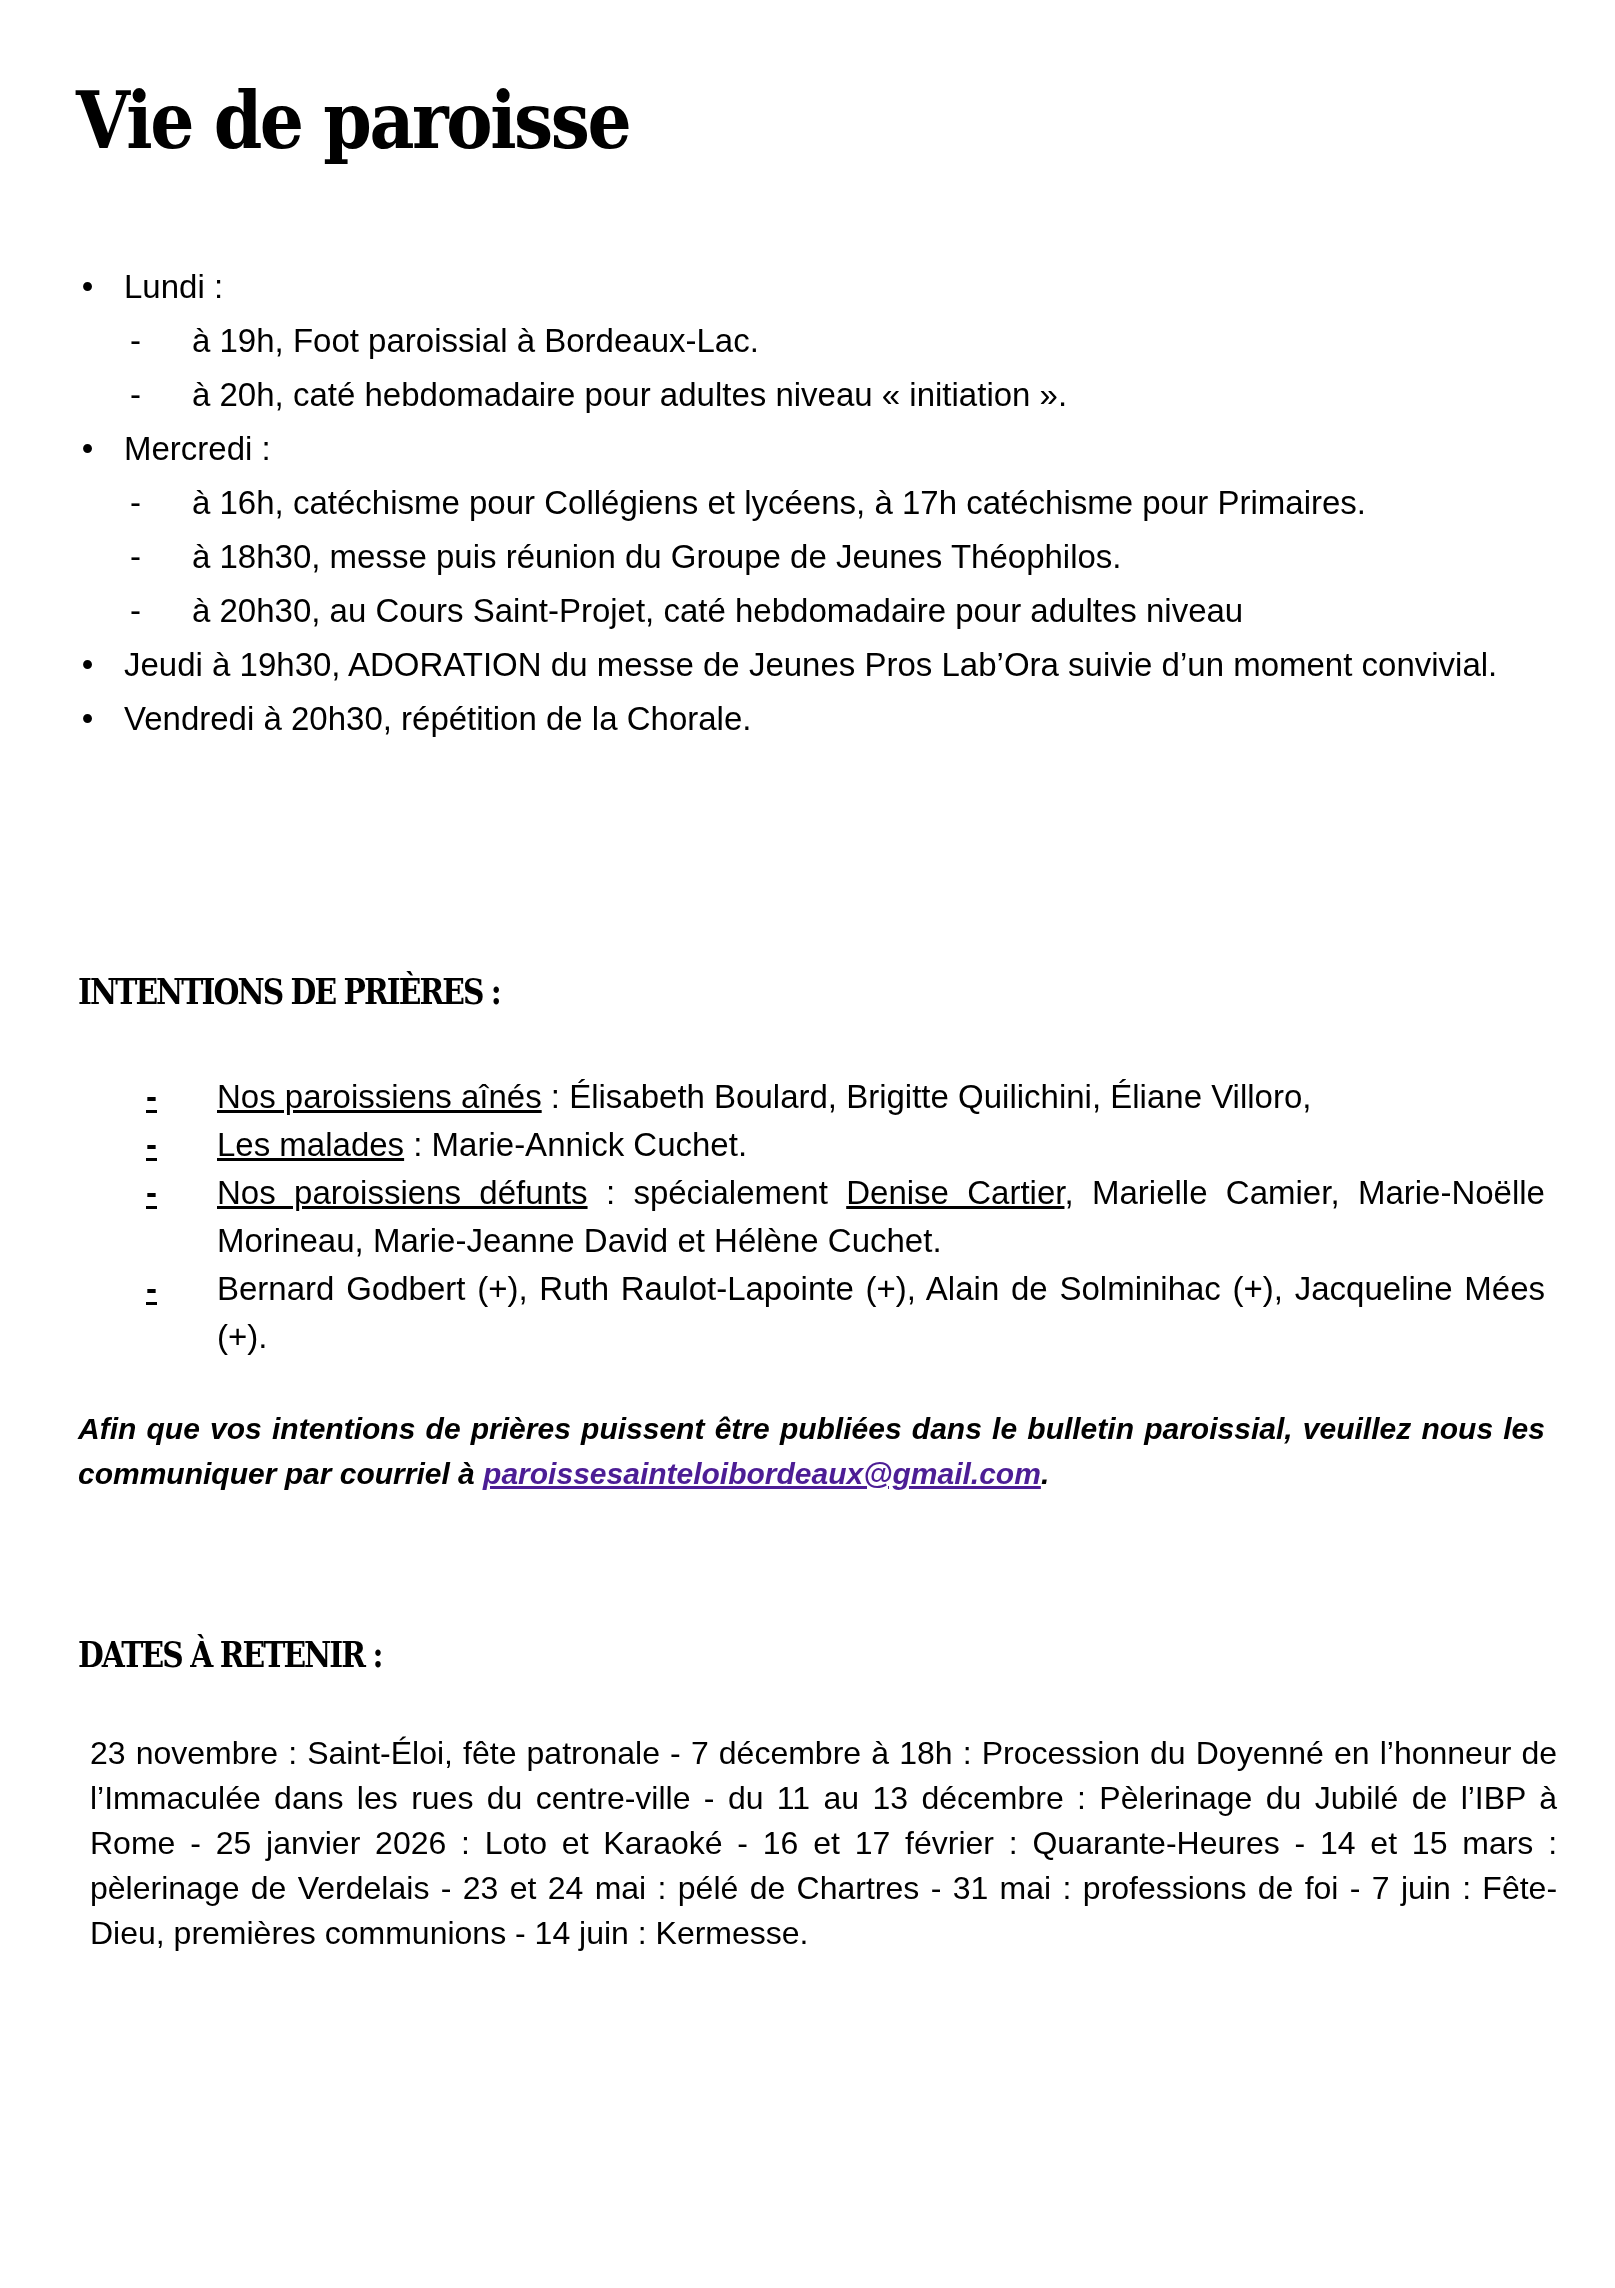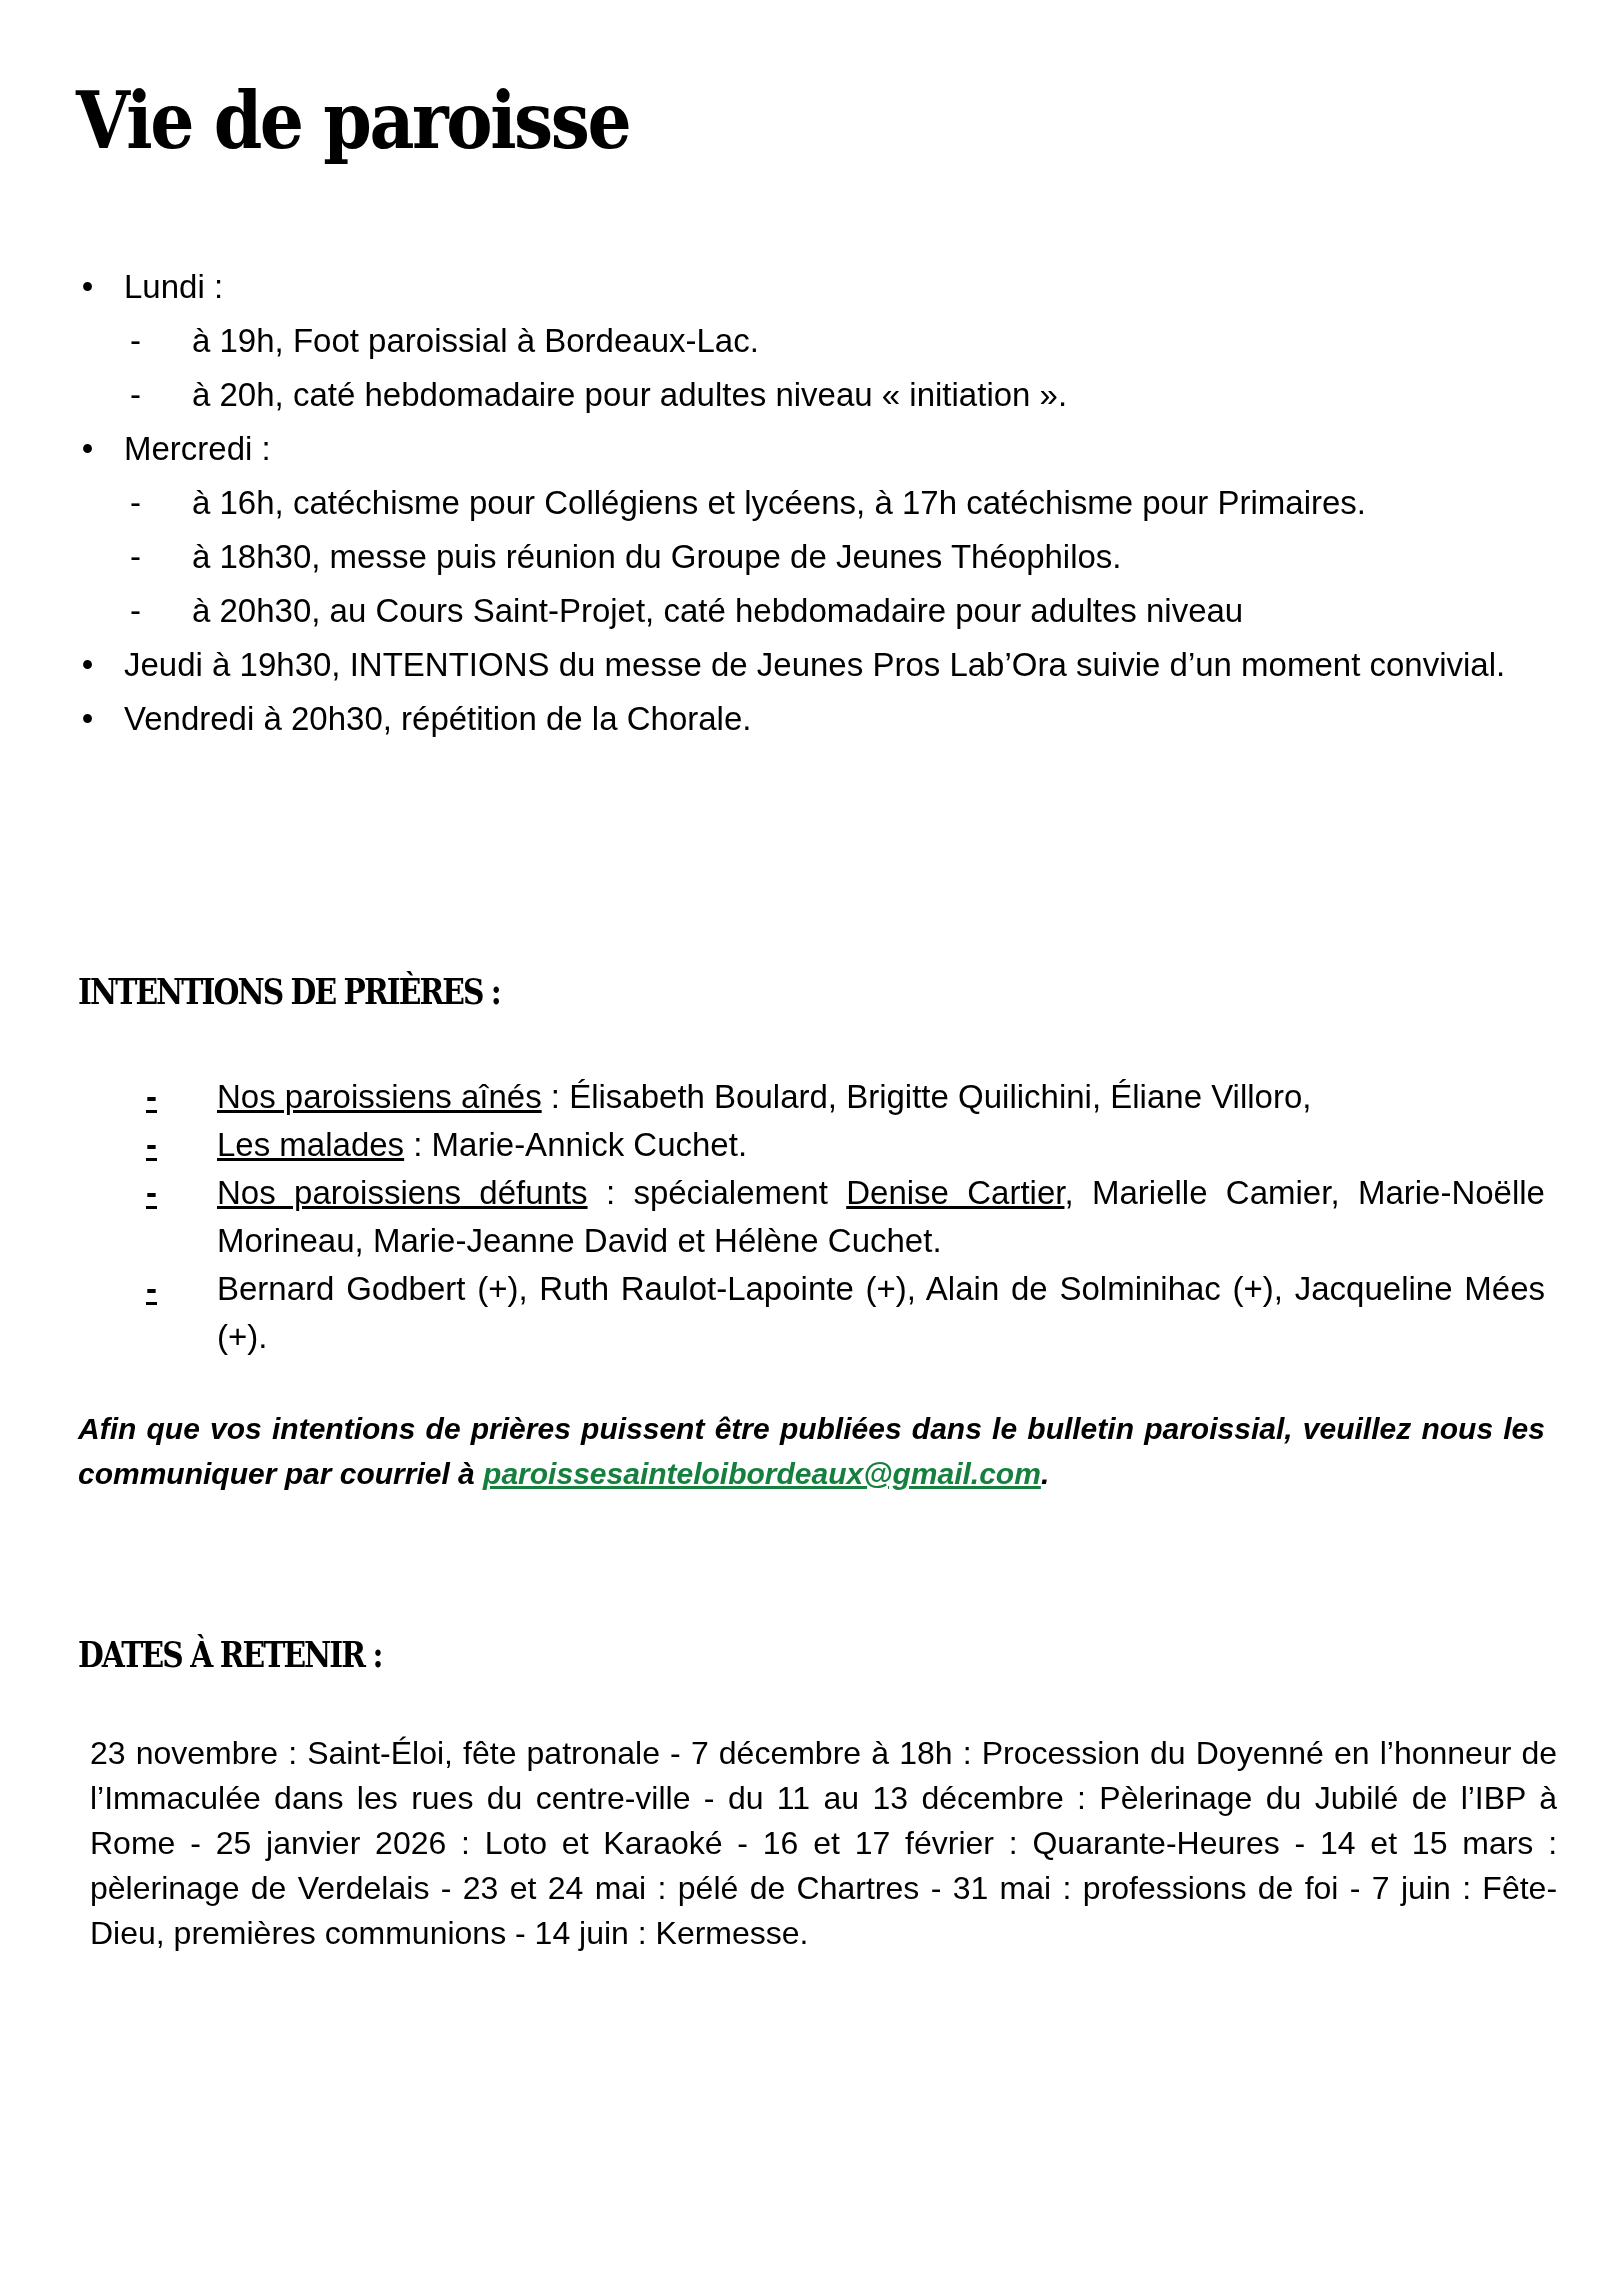--- a/index.html
+++ b/index.html
@@ -30,21 +30,21 @@
   }
   .intentions { position: absolute; left: 78px; top: 1073px; width: 1467px; font-size: 33px; line-height: 48px; }
   .int-row { position: relative; padding-left: 139px; text-align: justify; }
   .int-row .marker { position: absolute; left: 68px; font-weight: bold; text-decoration: underline; }
   .u { text-decoration: underline; }
   .note {
     position: absolute; left: 78px; top: 1406px; width: 1467px;
     font-size: 30px; line-height: 45px; font-weight: bold; font-style: italic;
     text-align: justify; text-align-last: left;
   }
-  .note .link { color: #15803d; text-decoration: underline; }
+  .note .link { color: #4c1d95; text-decoration: underline; }
   .dates {
     position: absolute; left: 78px; top: 1719px; width: 1467px;
     font-size: 32px; line-height: 45px; text-align: justify;
   }
 </style>
 </head>
 <body>
 
 <div class="page">
 
@@ -76,21 +76,21 @@
       <span class="marker">-</span>
       <span>à 18h30, messe puis réunion du </span><b>Groupe de Jeunes Théophilos.</b>
     </div>
     <div class="row dash-row">
       <span class="marker">-</span>
       <span>à 20h30, au Cours Saint-Projet, </span><b>caté hebdomadaire pour adultes niveau</b>
     </div>
 
     <div class="row bullet-row wrap">
       <span class="marker">•</span>
-      <span>Jeudi à 19h30, </span><b>INTENTIONS</b><span> du messe de </span><b>Jeunes Pros Lab’Ora</b><span> suivie d’un moment convivial.</span>
+      <span>Jeudi à 19h30, </span><b>ADORATION</b><span> du messe de </span><b>Jeunes Pros Lab’Ora</b><span> suivie d’un moment convivial.</span>
     </div>
 
     <div class="row bullet-row">
       <span class="marker">•</span>
       <span>Vendredi à 20h30, répétition de la </span><b>Chorale</b><span>.</span>
     </div>
   </div>
 
   <h2 class="section-head" style="top:971px; margin:0">INTENTIONS DE PRIÈRES :</h2>
 

